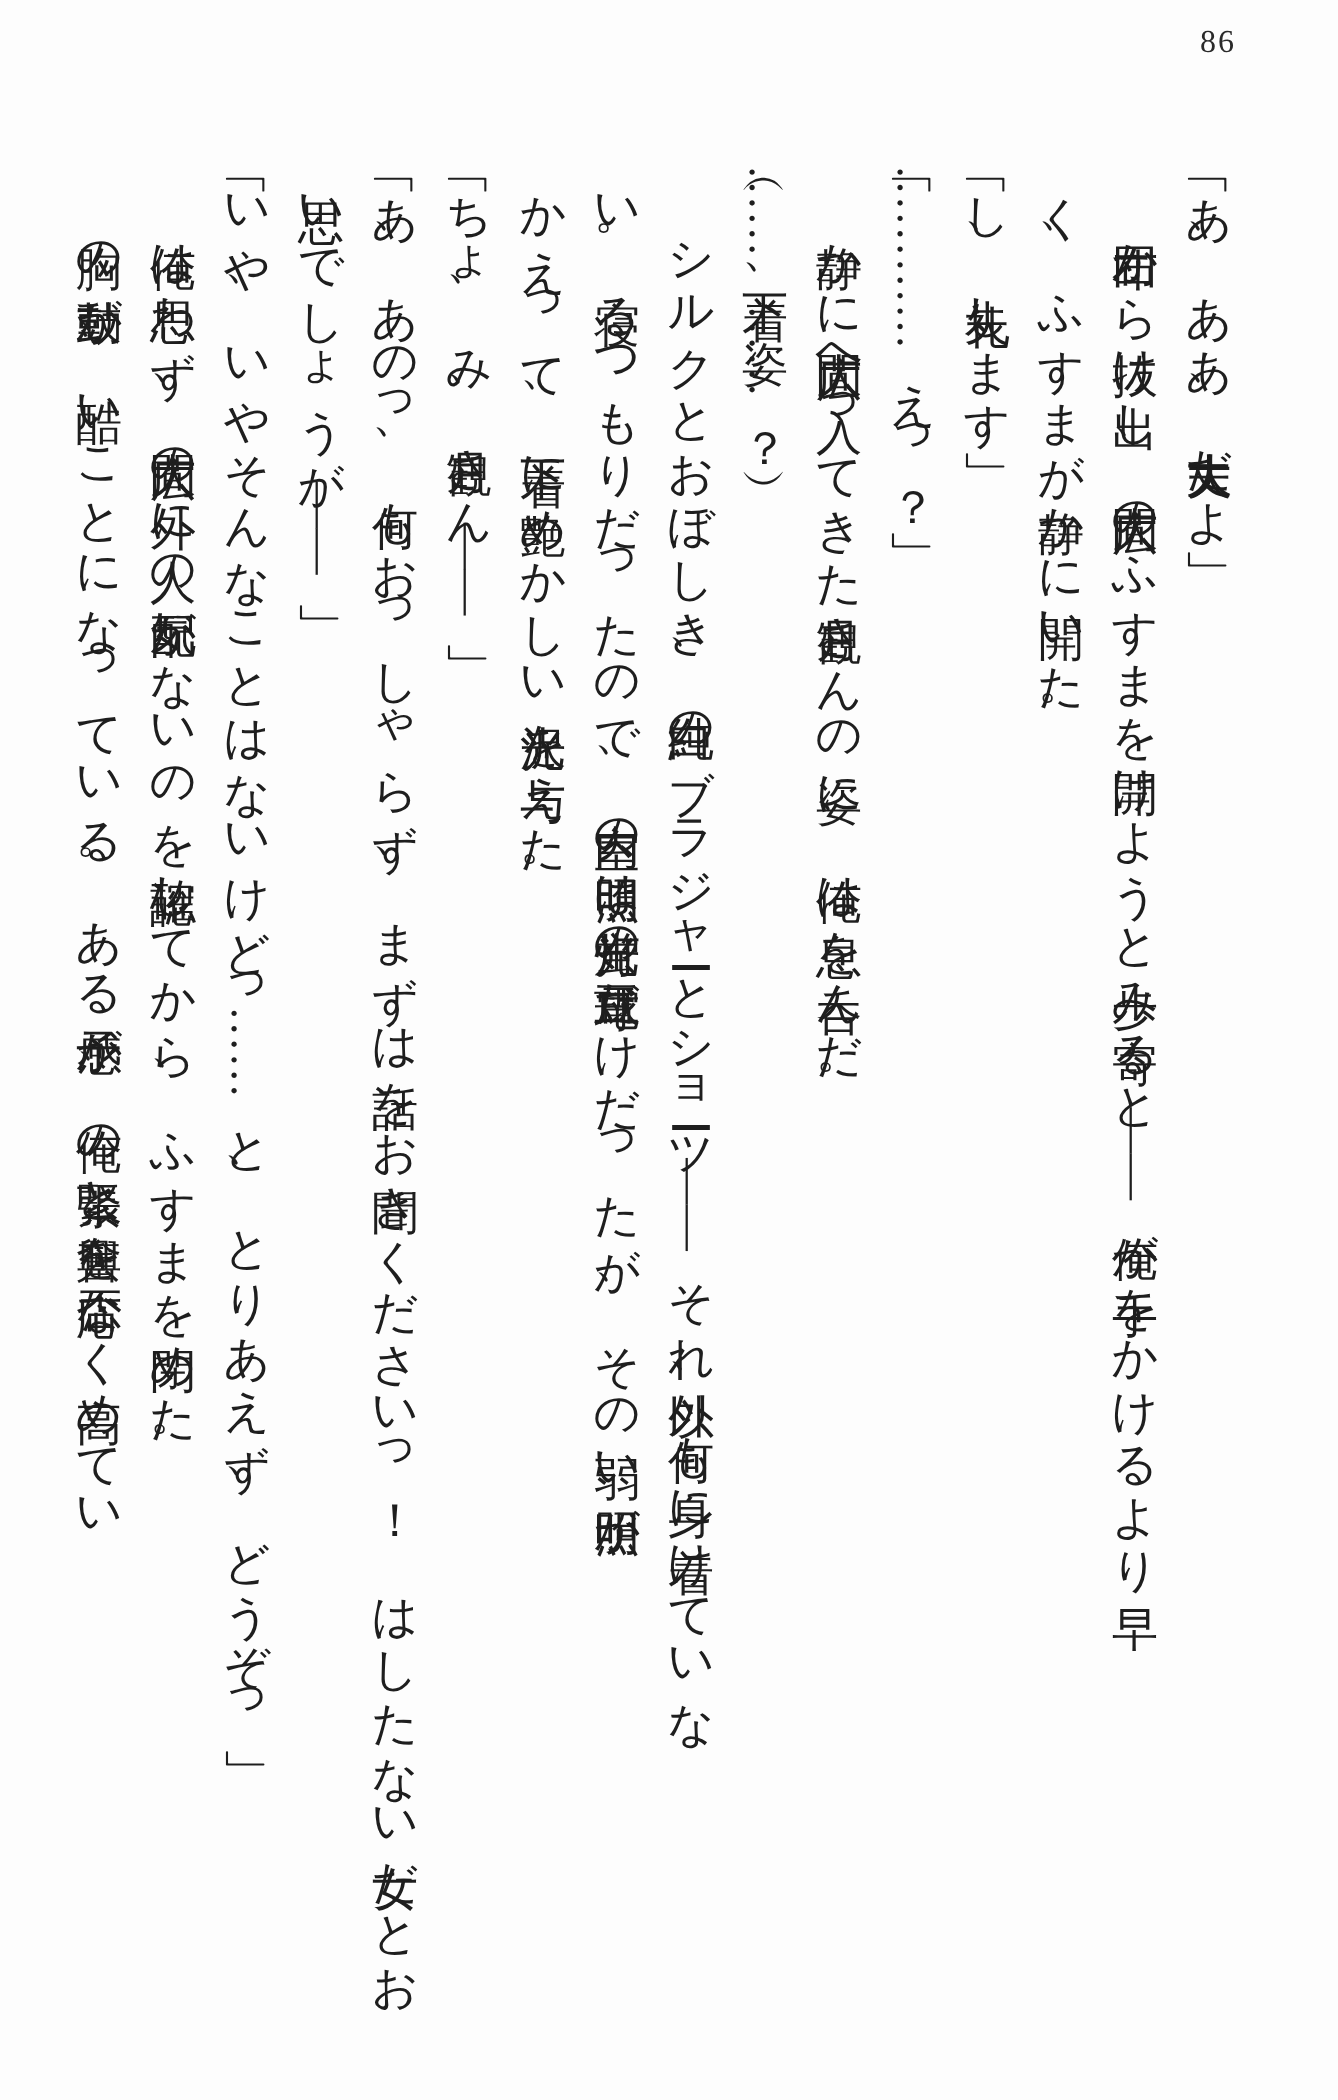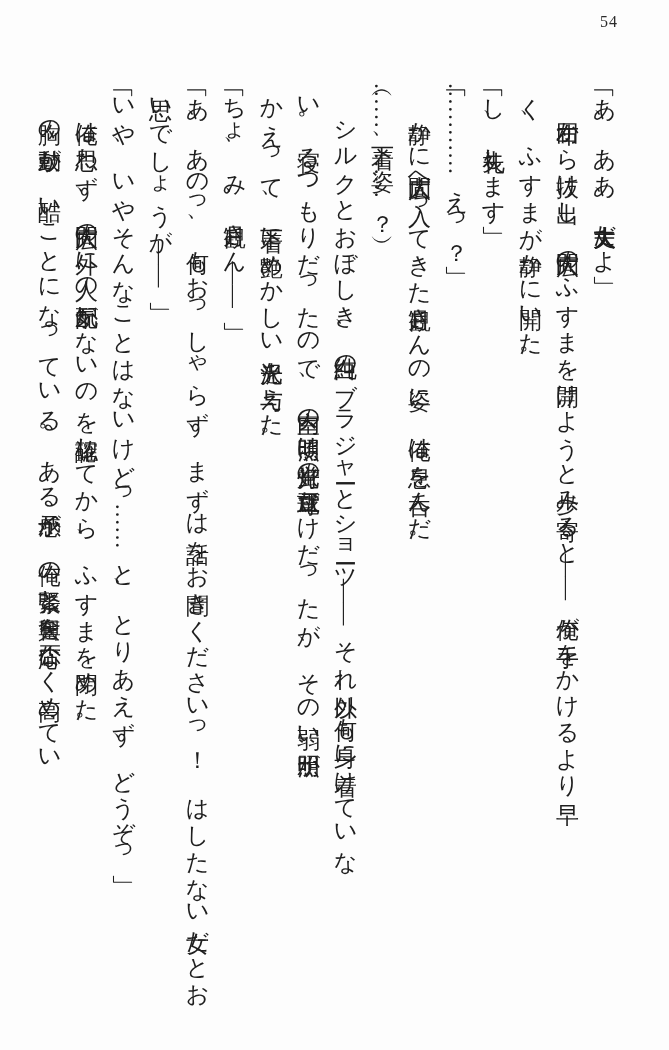--- a/index.html
+++ b/index.html
@@ -42,21 +42,21 @@
     margin: 0;
     padding: 0;
     white-space: pre-wrap;
   }
 </style>
 </head>
 <body>
 
 <div class="page">
 
-  <div class="page-number">54</div>
+  <div class="page-number">86</div>
 
   <div class="vtext">
     <p>「あ、ああ、大丈夫だよ」</p>
     <p>　布団から抜け出し、大広間のふすまを開けようと歩み寄ると――俺が手をかけるより早</p>
     <p>く、ふすまが静かに開いた。</p>
     <p>「し、失礼します」</p>
     <p>「…………えっ？」</p>
     <p>　静かに大広間へ入ってきた観月さんの姿に、俺は息を呑んだ。</p>
     <p>（……下着、姿……？）</p>
     <p>　シルクとおぼしき、純白のブラジャーとショーツ――それ以外、何も身に着けていな</p>

